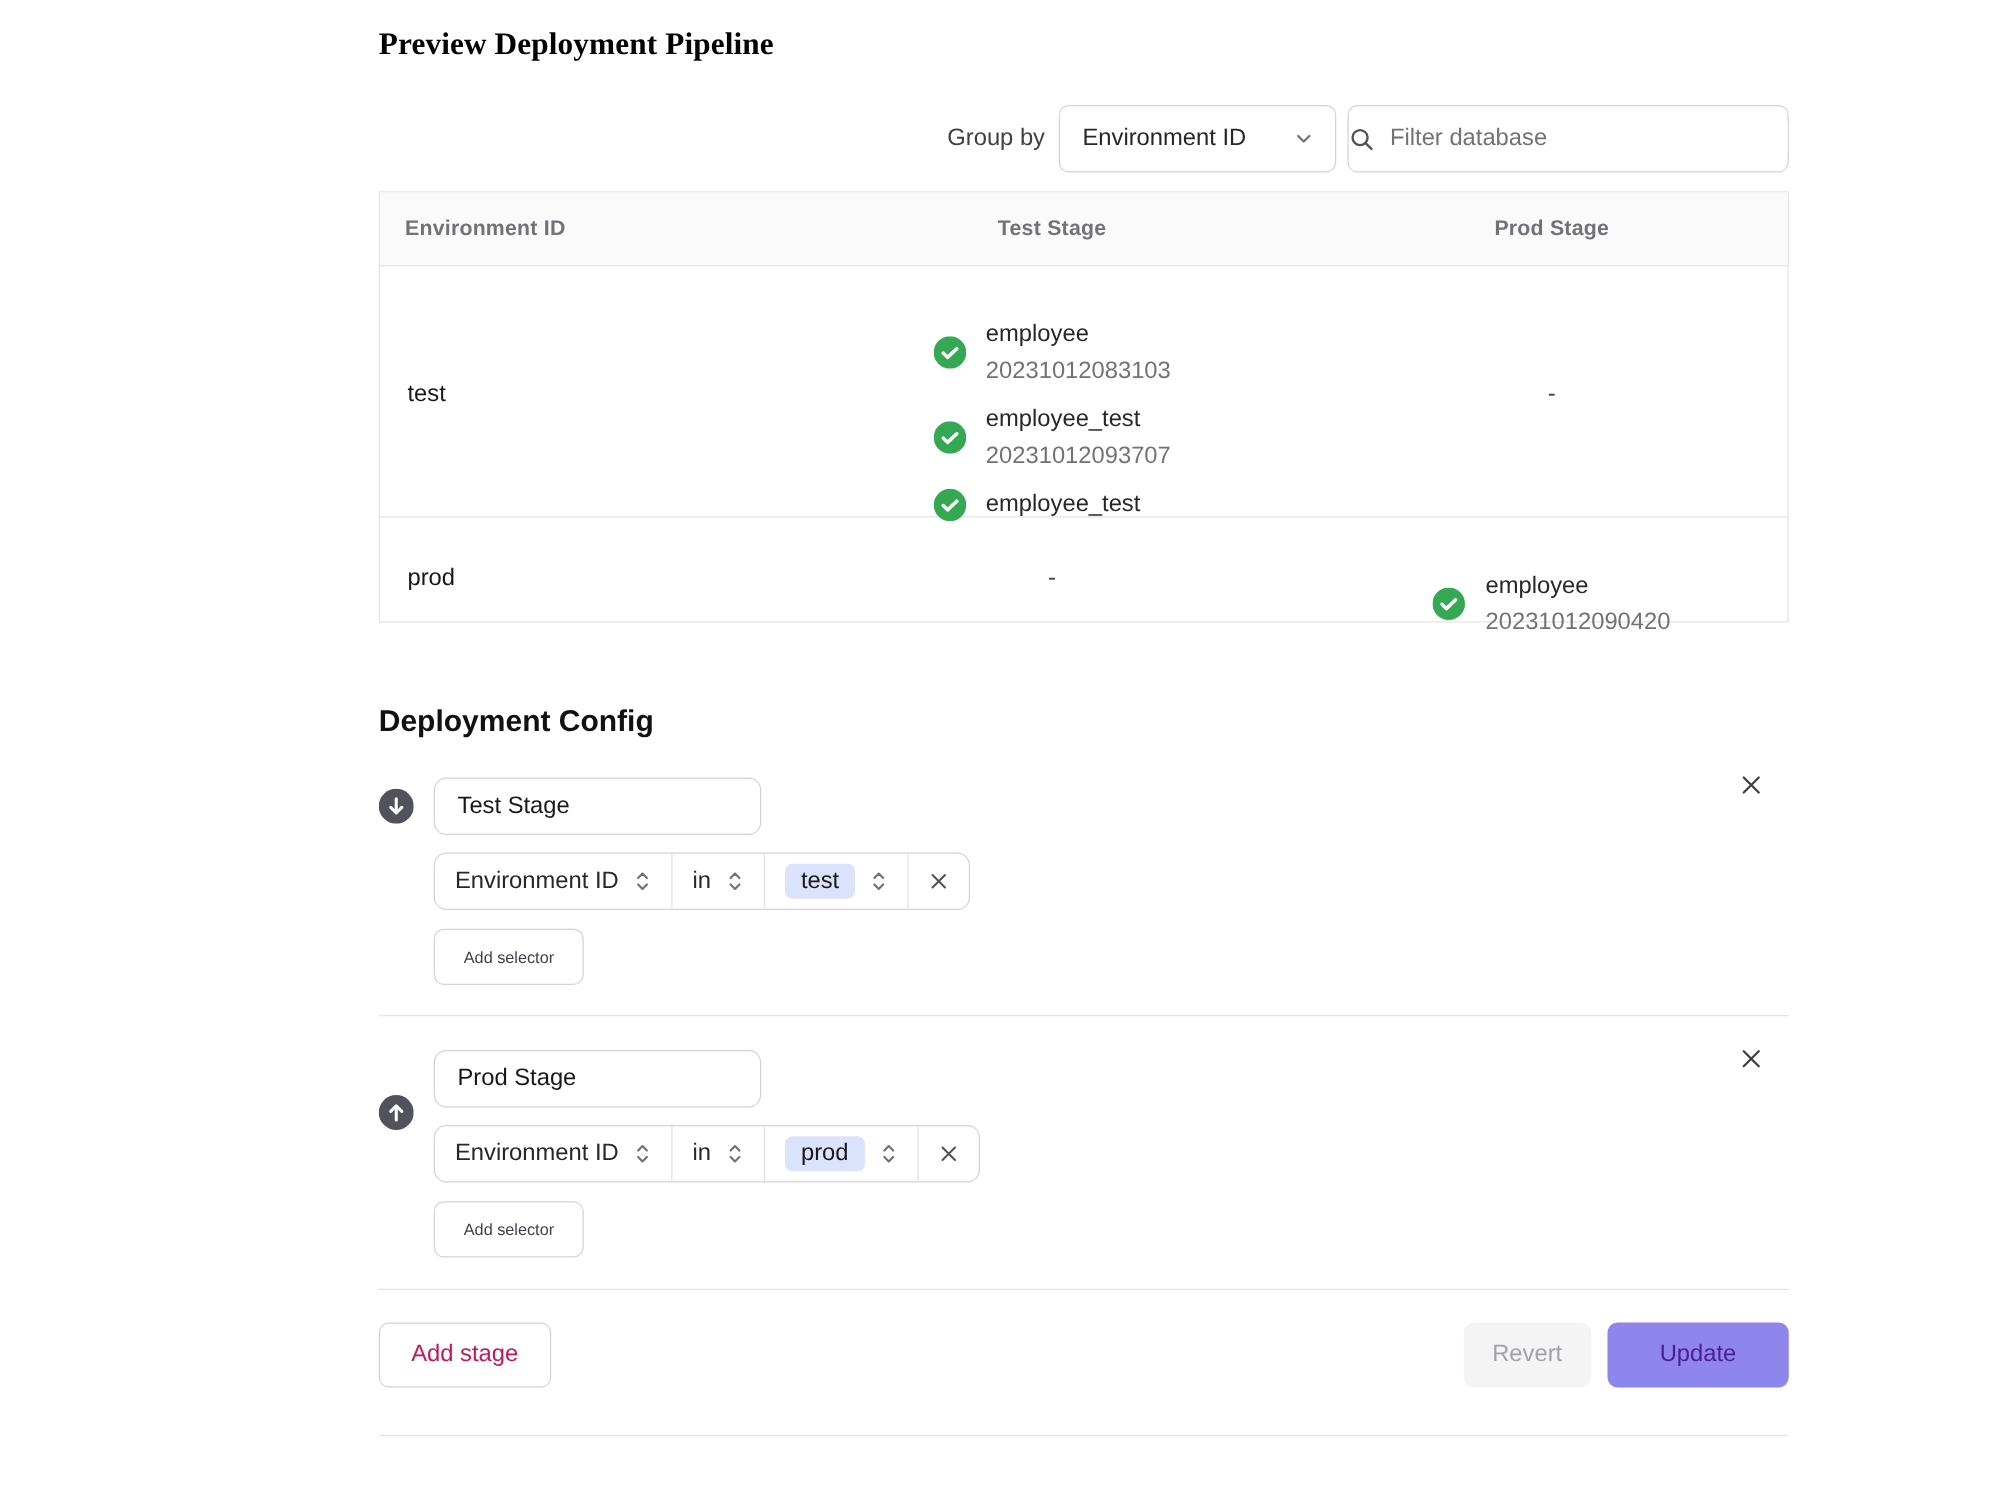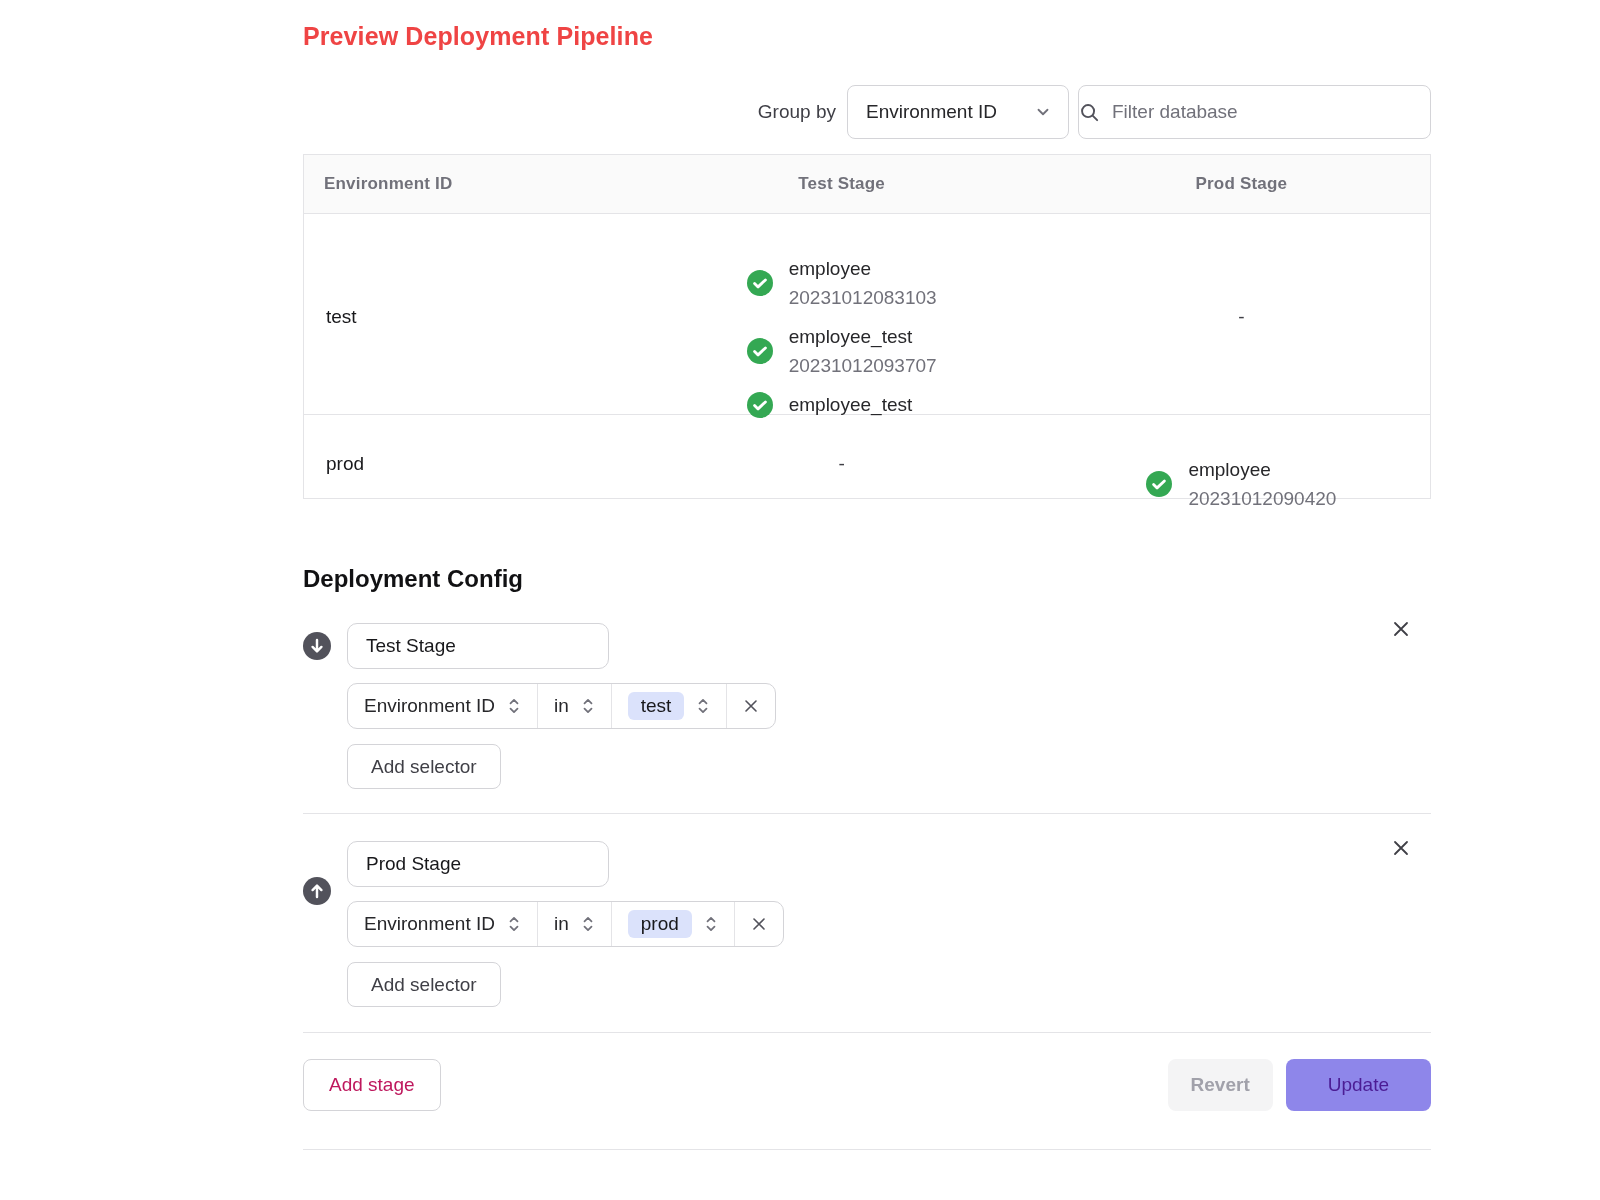--- a/index.html
+++ b/index.html
@@ -5,21 +5,21 @@
   * { box-sizing: border-box; margin: 0; padding: 0; }
   html, body { background: #ffffff; }
   body {
     width: 1600px; height: 1200px;
     font-family: "Liberation Sans", "DejaVu Sans", sans-serif;
     color: #18181b;
     position: relative;
   }
   .content { position: absolute; left: 303px; top: 22px; width: 1128px; }
 
-  h1.page-title { font-size: 25px; font-weight: 700; color: #ef4444; letter-spacing: 0.1px; }
+  h1.page-title { font-size: 25px; font-weight: 700; color: #000000; letter-spacing: 0.1px; font-family: Liberation Serif, serif; }
 
   
   .toolbar { margin-top: 34px; display: flex; justify-content: flex-end; align-items: center; gap: 9px; height: 54px; }
   .groupby-label { font-size: 19px; color: #3f3f46; margin-right: 2px; }
   .select-box {
     width: 222px; height: 54px; border: 1px solid #d4d4d8; border-radius: 8px;
     display: flex; align-items: center; justify-content: space-between;
     padding: 0 16px 0 18px; background: #fff; cursor: pointer;
   }
   .select-box .sel-text { font-size: 19px; color: #27272a; }
@@ -81,37 +81,37 @@
   .seg { display: flex; align-items: center; gap: 12px; padding: 0 16px; }
   .seg + .seg { border-left: 1px solid #e4e4e7; }
   .seg-label { font-size: 19px; color: #27272a; }
   .value-badge {
     background: #dbe2fb; border-radius: 6px; padding: 3px 13px;
     font-size: 19px; color: #18181b;
   }
   .seg-close { padding: 0 14px; cursor: pointer; }
   .add-selector-btn {
     margin-top: 15px; height: 45px; padding: 0 23px; background: #fff;
-    border: 1px solid #d4d4d8; border-radius: 8px; font-size: 19px; color: #3f3f46;
+    border: 1px solid #d4d4d8; border-radius: 8px; font-size: 13px; color: #3f3f46;
     font-family: "Liberation Sans", sans-serif; cursor: pointer; display: inline-block;
   }
   .stage-close {
     position: absolute; right: 18px; top: -6px; width: 24px; height: 24px; cursor: pointer;
   }
   .stage-block.second .stage-close { top: 22px; }
 
   
   .footer {
     border-top: 1px solid #e4e4e7; margin-top: 0; padding-top: 26px;
     display: flex; align-items: center; justify-content: space-between;
   }
   .btn { height: 52px; border-radius: 8px; font-size: 19px; font-family: "Liberation Sans", sans-serif; cursor: pointer; }
   .btn-add-stage { background: #fff; border: 1px solid #d4d4d8; color: #be185d; padding: 0 25px; }
   .footer-right { display: flex; gap: 13px; }
-  .btn-revert { background: #f4f4f5; border: none; color: #a1a1aa; padding: 0 23px; font-weight: bold; }
+  .btn-revert { background: #f4f4f5; border: none; color: #a1a1aa; padding: 0 23px; }
   .btn-update { background: #8e86ea; border: none; color: #4c1d95; padding: 0 42px; font-weight: 500; }
   .bottom-rule { margin-top: 38px; border-top: 1px solid #e4e4e7; height: 1px; }
 
   svg { display: block; }
 </style>
 </head>
 <body>
 
 <div class="content">
 

